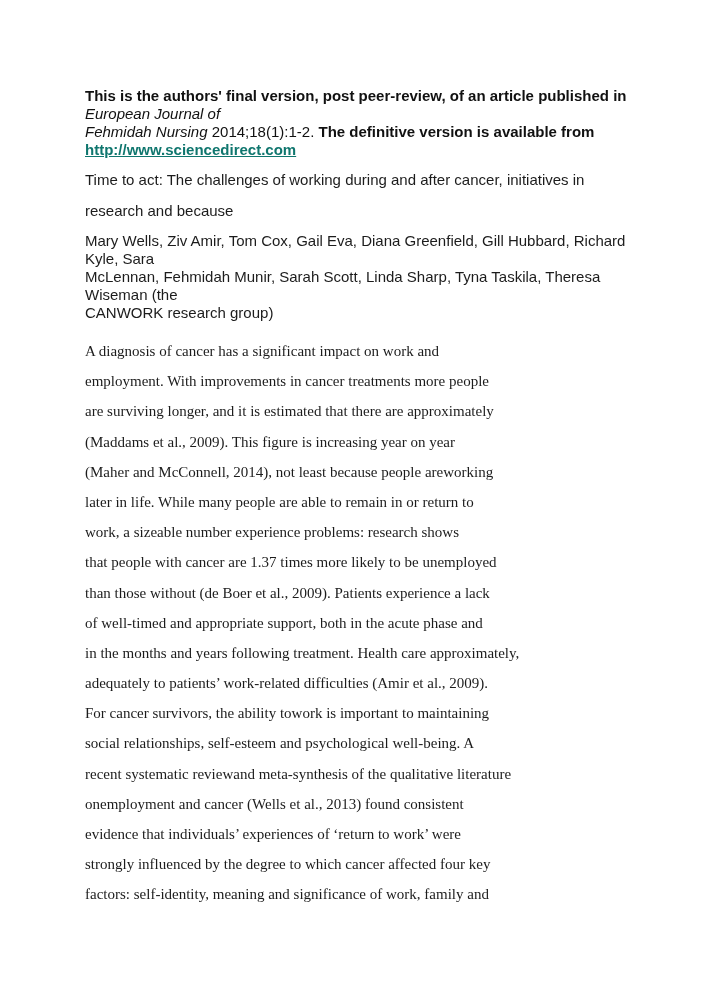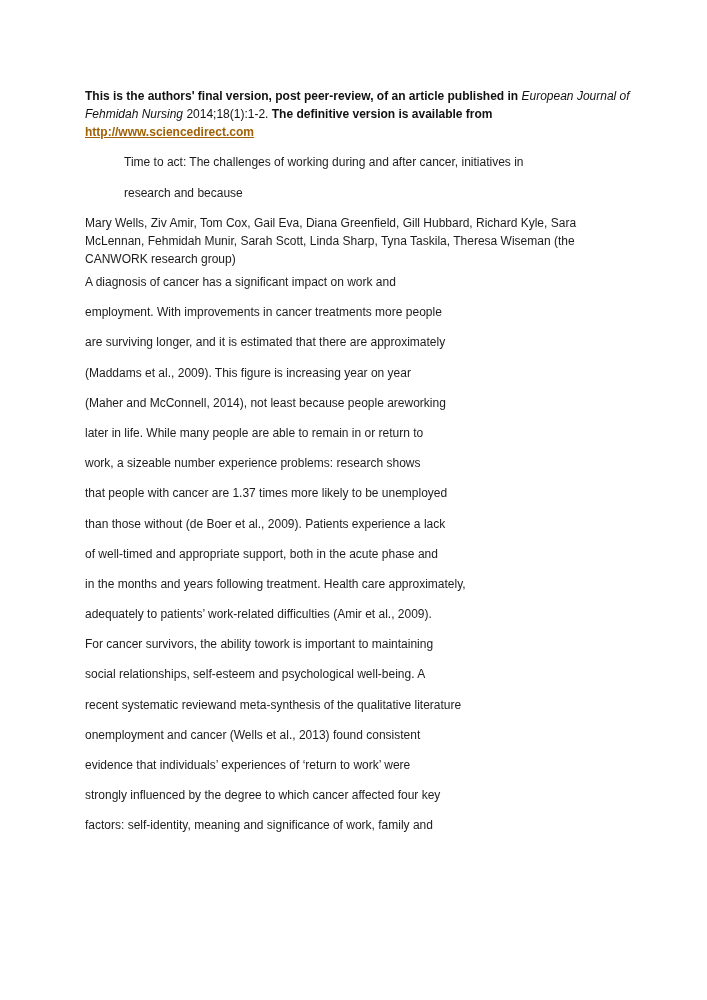--- a/index.html
+++ b/index.html
@@ -8,21 +8,21 @@
     background: #ffffff;
   }
   .page {
     position: relative;
     width: 673px;
     height: 1000px;
     background: #ffffff;
     overflow: hidden;
     font-family: "Liberation Sans", sans-serif;
     color: #1c1c1c;
-    font-size: 12px;
+    font-size: 15px;
   }
   .content {
     position: absolute;
     left: 85px;
     top: 87px;
     width: 555px;
   }
   .hline {
     line-height: 18px;
     font-weight: bold;
@@ -35,51 +35,51 @@
   .seg-regular {
     font-weight: normal;
   }
   .doc-link {
     font-weight: bold;
     text-decoration: underline;
     cursor: pointer;
   }
   .title-block {
     margin-top: 12px;
-    margin-left: 39px;
   }
   .tline {
     line-height: 18px;
     margin-bottom: 13px;
   }
   .authors-block {
     margin-top: -1px;
   }
   .aline {
     line-height: 18px;
   }
   .body-block {
-    margin-top: 5px;
+    margin-top: 20px;
+    font-family: Liberation Serif, serif;
   }
   .bline {
     line-height: 18px;
     margin-bottom: 12.2px;
     white-space: nowrap;
   }
 </style>
 </head>
 <body>
 
 <div class="page">
   <div class="content">
 
     <div>
       <div class="hline"><span>This is the authors' final version, post peer-review, of an article published in </span><span class="seg-italic">European Journal of</span></div>
       <div class="hline"><span class="seg-italic">Fehmidah Nursing </span><span class="seg-regular">2014;18(1):1-2. </span><span>The definitive version is available from</span></div>
-      <div class="hline"><a class="doc-link" id="sciencedirect-link" style="color: #a16207;">http://www.sciencedirect.com</a></div>
+      <div class="hline"><a class="doc-link" id="sciencedirect-link" style="color: #0f766e;">http://www.sciencedirect.com</a></div>
     </div>
 
     <div class="title-block">
         <div class="tline">Time to act: The challenges of working during and after cancer, initiatives in</div>
         <div class="tline">research and because</div>
       </div>
 
     <div class="authors-block">
         <div class="aline">Mary Wells, Ziv Amir, Tom Cox, Gail Eva, Diana Greenfield, Gill Hubbard, Richard Kyle, Sara</div>
         <div class="aline">McLennan, Fehmidah Munir, Sarah Scott, Linda Sharp, Tyna Taskila, Theresa Wiseman (the</div>

